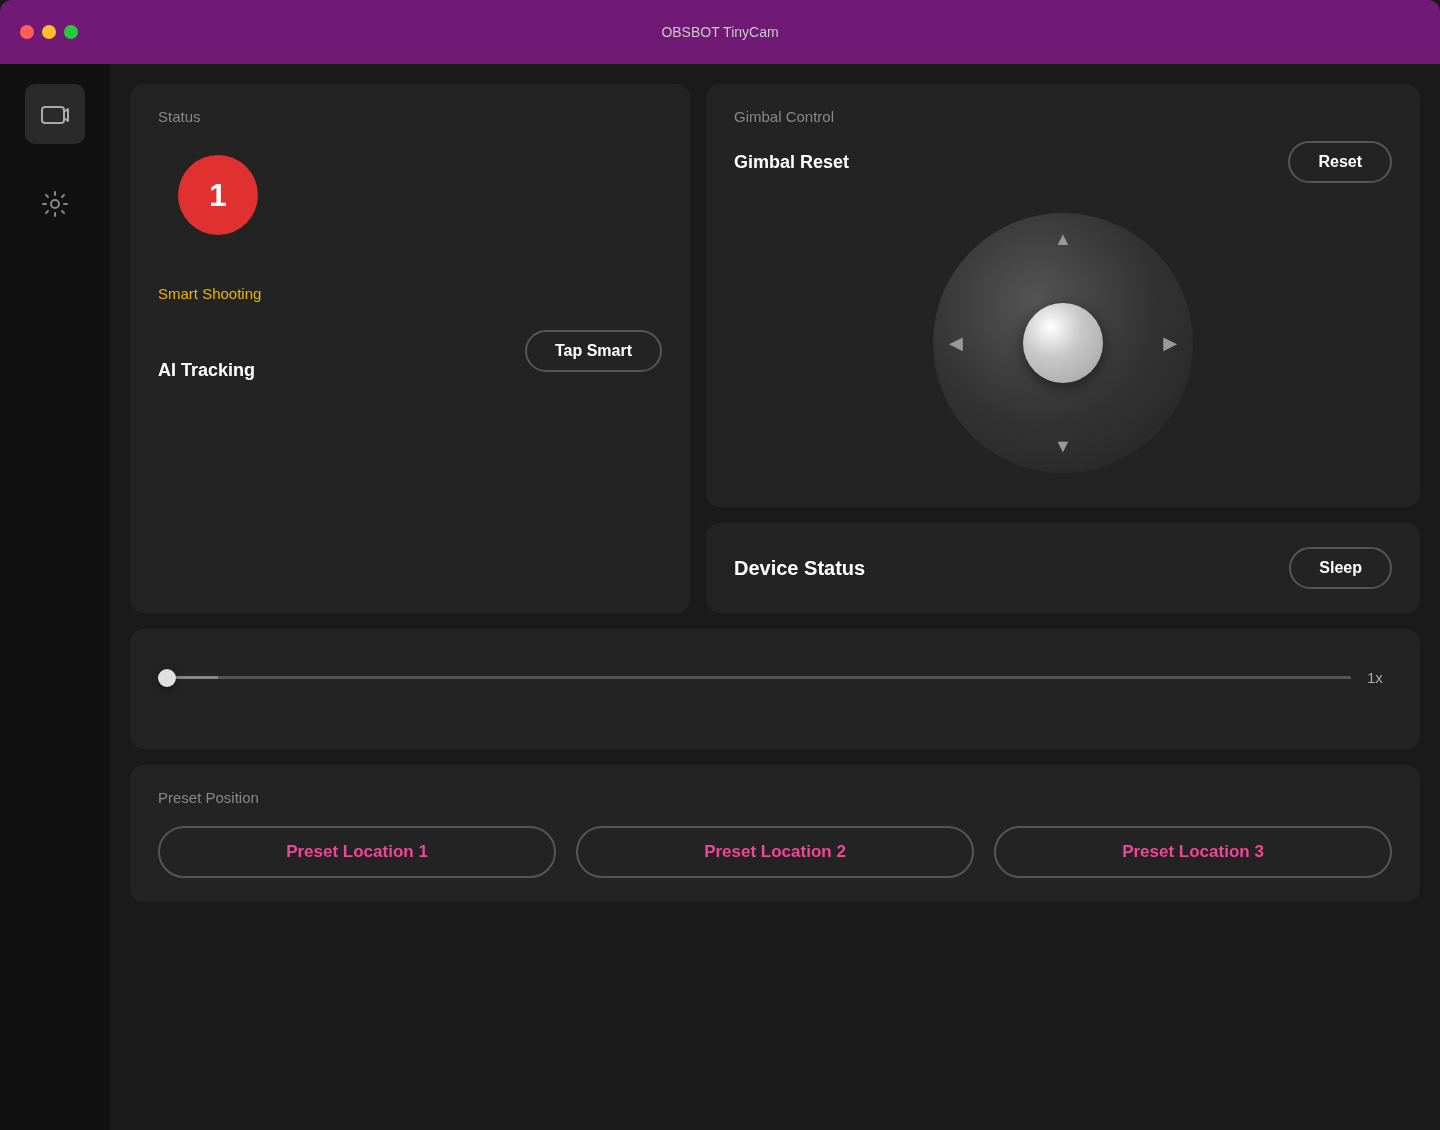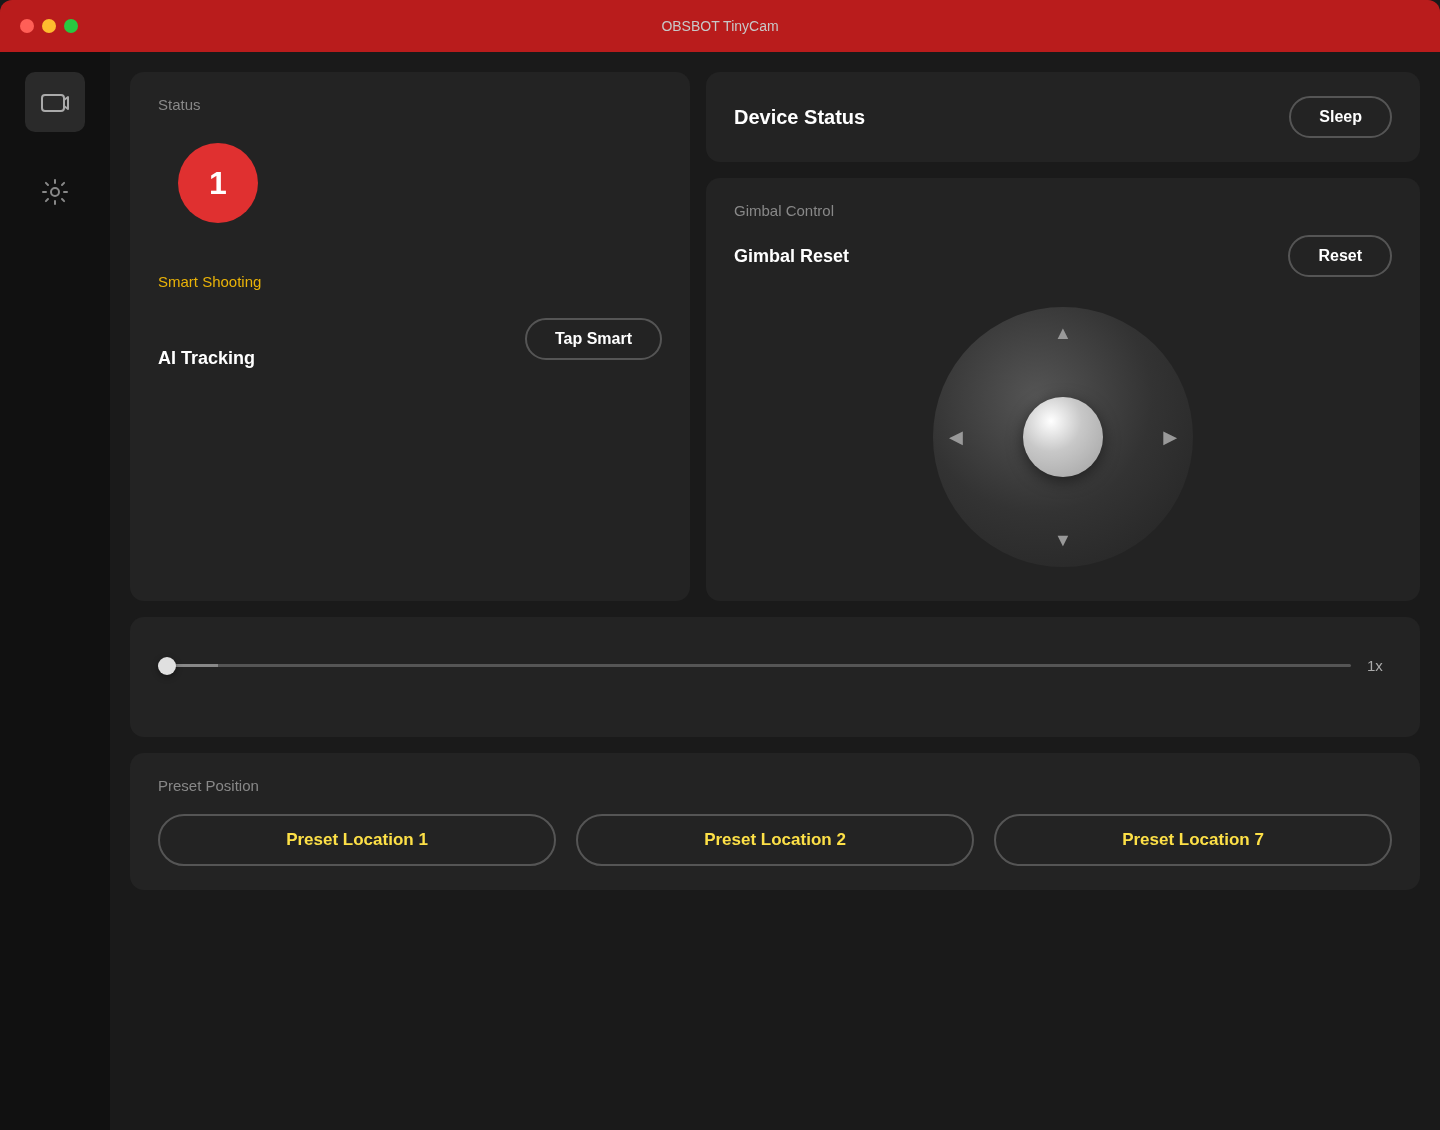--- a/index.html
+++ b/index.html
@@ -9,22 +9,22 @@
       font-family: -apple-system, BlinkMacSystemFont, 'Helvetica Neue', Arial, sans-serif;
       width: 1440px;
       height: 1130px;
       overflow: hidden;
       display: flex;
       flex-direction: column;
     }
 
     
     .title-bar {
-      background: #b91c1c;
-      height: 52px;
+      background: #701a75;
+      height: 64px;
       display: flex;
       align-items: center;
       justify-content: center;
       position: relative;
       flex-shrink: 0;
       border-radius: 12px 12px 0 0;
     }
 
     .title-bar-buttons {
       position: absolute;
@@ -305,21 +305,21 @@
       display: flex;
       gap: 20px;
       margin-top: 20px;
       justify-content: flex-start;
     }
 
     .preset-button {
       background: transparent;
       border: 2px solid #555555;
       border-radius: 30px;
-      color: #fde047;
+      color: #ec4899;
       font-size: 17px;
       font-weight: 600;
       padding: 14px 36px;
       cursor: pointer;
       white-space: nowrap;
       flex: 1;
     }
   </style>
 </head>
 <body>
@@ -360,58 +360,58 @@
 
         <div class="section-label">Smart Shooting</div>
         <div class="row-item">
           <span class="row-item-label">AI Tracking</span>
           <button class="pill-button">Tap Smart</button>
         </div>
       </div>
 
       <div class="right-column">
 
-        <div class="panel device-status-panel">
-          <div class="device-status-row">
-            <span class="device-status-label">Device Status</span>
-            <button class="pill-button">Sleep</button>
-          </div>
-        </div>
-
         <div class="panel gimbal-panel">
           <div class="panel-title">Gimbal Control</div>
           <div class="gimbal-reset-row">
             <span class="gimbal-reset-label">Gimbal Reset</span>
             <button class="pill-button">Reset</button>
           </div>
 
           <div class="joystick-container">
             <div class="joystick-outer">
               <span class="joystick-arrow up">▲</span>
               <span class="joystick-arrow down">▼</span>
               <span class="joystick-arrow left">◀</span>
               <span class="joystick-arrow right">▶</span>
               <div class="joystick-knob"></div>
             </div>
           </div>
         </div>
 
+        <div class="panel device-status-panel">
+          <div class="device-status-row">
+            <span class="device-status-label">Device Status</span>
+            <button class="pill-button">Sleep</button>
+          </div>
+        </div>
+
       </div>
     </div>
 
     <div class="panel zoom-panel" style="flex:0 0 auto;">
       <div class="zoom-row">
         <input type="range" class="zoom-slider" min="1" max="4" value="1" step="0.1" style="">
         <span class="zoom-value">1x</span>
       </div>
     </div>
 
     <div class="panel preset-panel">
       <div class="panel-title">Preset Position</div>
       <div class="preset-buttons-row">
         <button class="preset-button">Preset Location 1</button>
         <button class="preset-button">Preset Location 2</button>
-        <button class="preset-button">Preset Location 7</button>
+        <button class="preset-button">Preset Location 3</button>
       </div>
     </div>
 
   </div>
 </div>
 
 </body></html>

